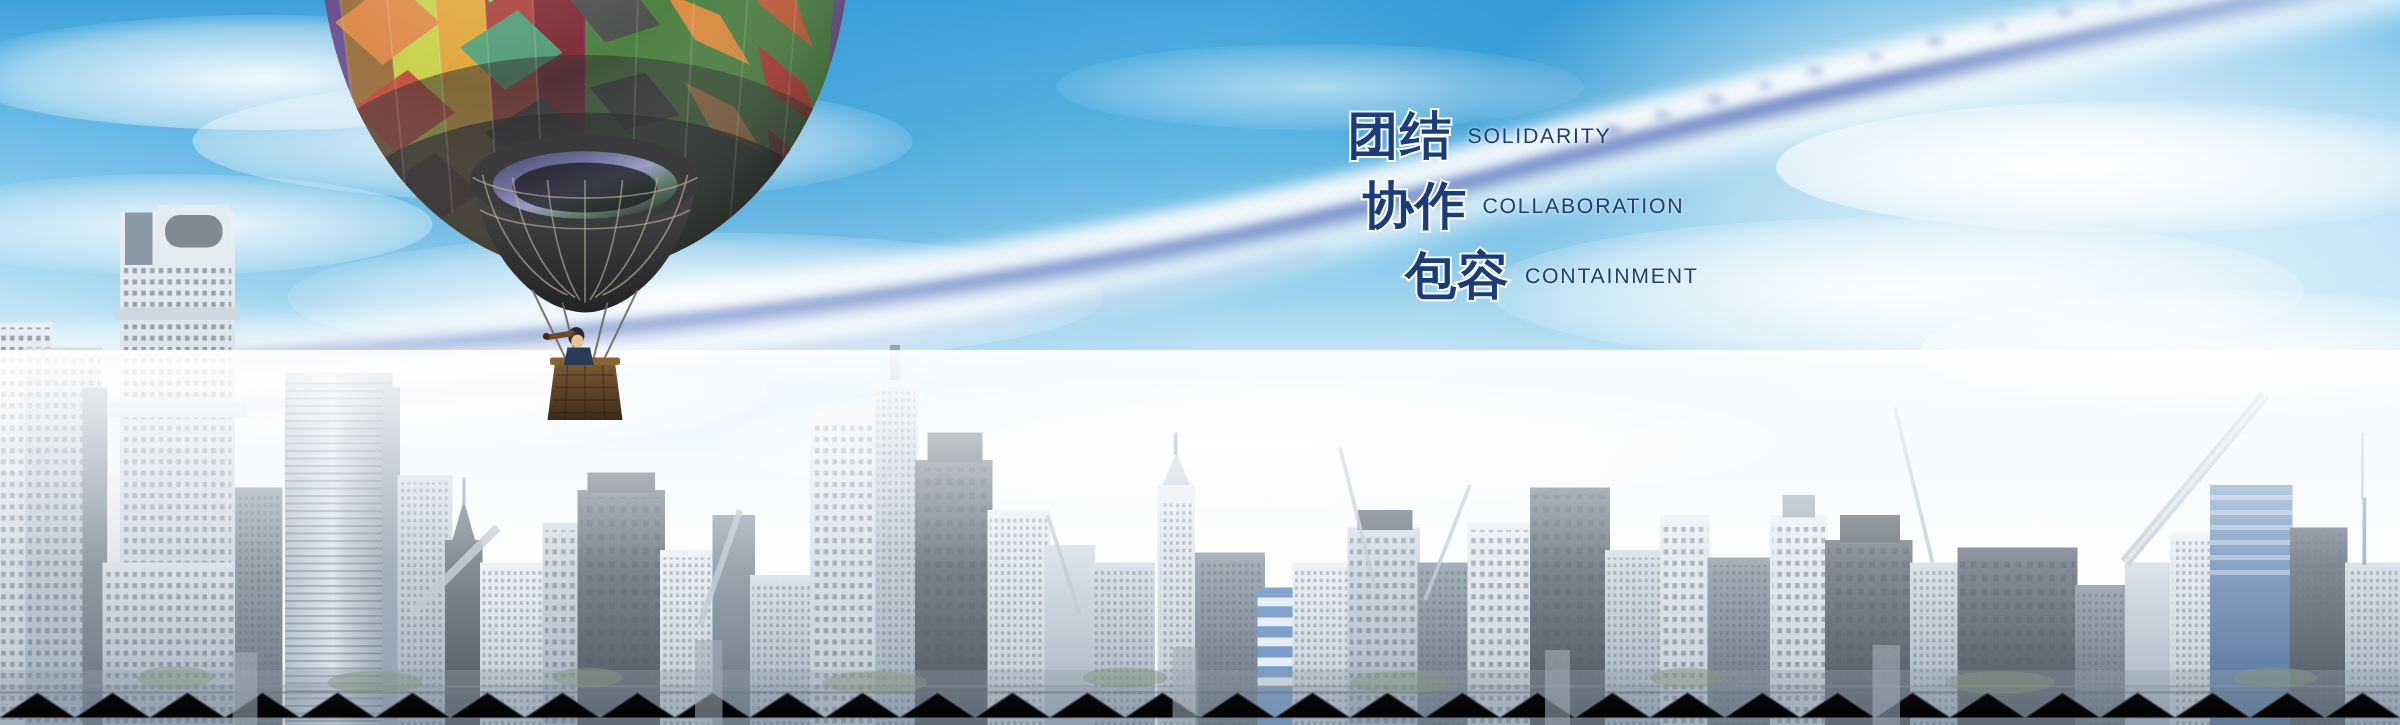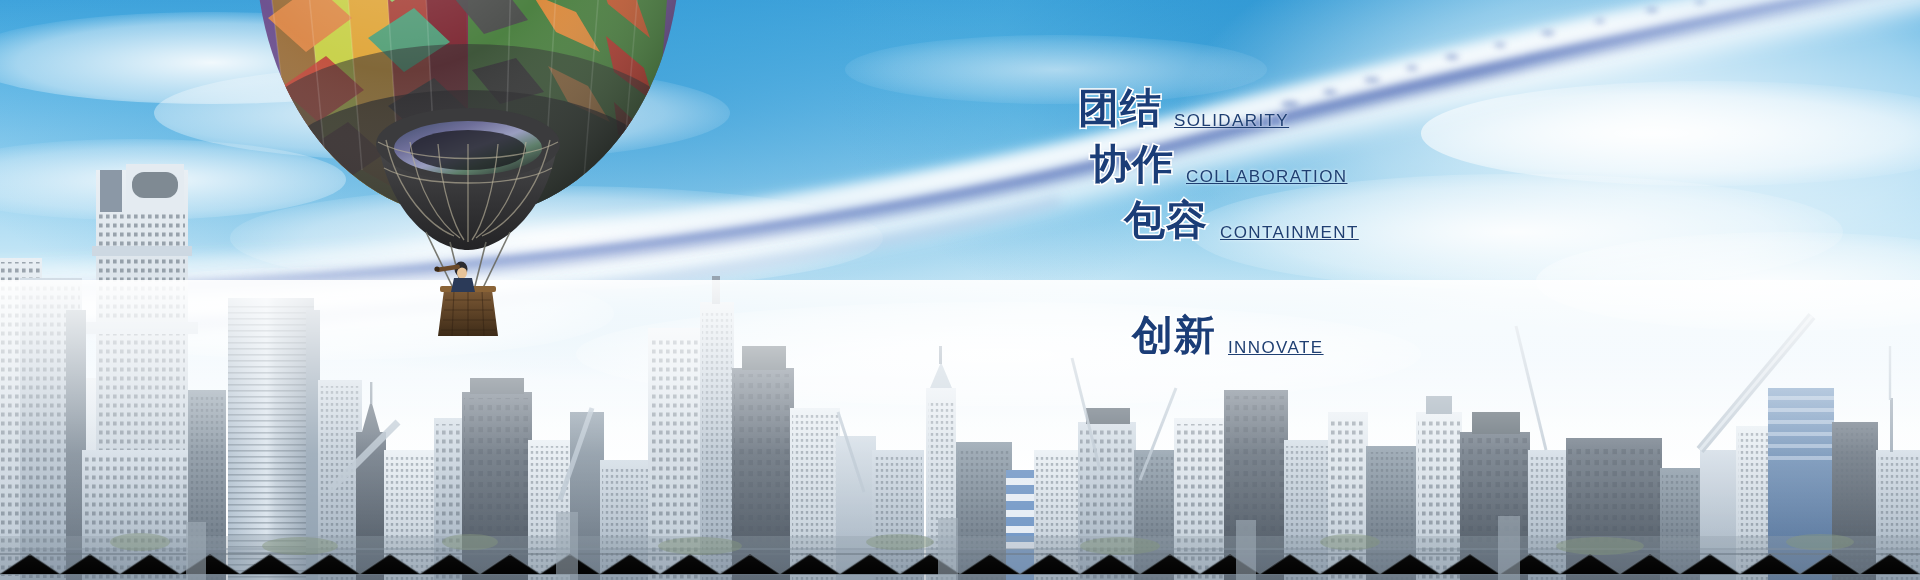--- a/index.html
+++ b/index.html
@@ -94,21 +94,21 @@
     pointer-events:none;
   }
 
   
   .slogans {
     position:absolute; left:1060px; top:80px;
     width:420px; height:340px;
   }
   .slogan-row {
     position:absolute;
-    display:flex; align-items:flex-end;
+    display:flex; align-items:center;
     white-space:nowrap;
   }
   .cn {
     font-family:"DejaVu Sans","Liberation Sans",sans-serif;
     font-size:41px;
     font-weight:700;
     color:#1b3d77;
     letter-spacing:1px;
     line-height:1;
     -webkit-text-stroke:3px #ffffff;
@@ -119,21 +119,20 @@
   }
   .en {
     font-family:"Liberation Sans","DejaVu Sans",sans-serif;
     font-size:17px;
     font-weight:400;
     color:#1f3f72;
     letter-spacing:1.4px;
     margin-left:12px;
     line-height:1;
     text-shadow:0 0 3px rgba(255,255,255,.75);
-    text-decoration:underline;
   }
 
   .row-0 { left:18px;  top:8px;   }
   .row-1 { left:30px;  top:64px;  }
   .row-2 { left:64px;  top:120px; }
   .row-3 { left:58px;  top:177px; }
   .row-4 { left:72px;  top:235px; }
 </style>
 </head>
 <body>
@@ -624,20 +623,16 @@
       <span class="cn">协作</span>
       <span class="en">COLLABORATION</span>
     </div>
 
     <div class="slogan-row row-2">
       <span class="cn">包容</span>
       <span class="en">CONTAINMENT</span>
     </div>
 
 
-    <div class="slogan-row row-4">
-      <span class="cn">创新</span>
-      <span class="en">INNOVATE</span>
-    </div>
 
   </div>
 
 </div>
 
 </body></html>

